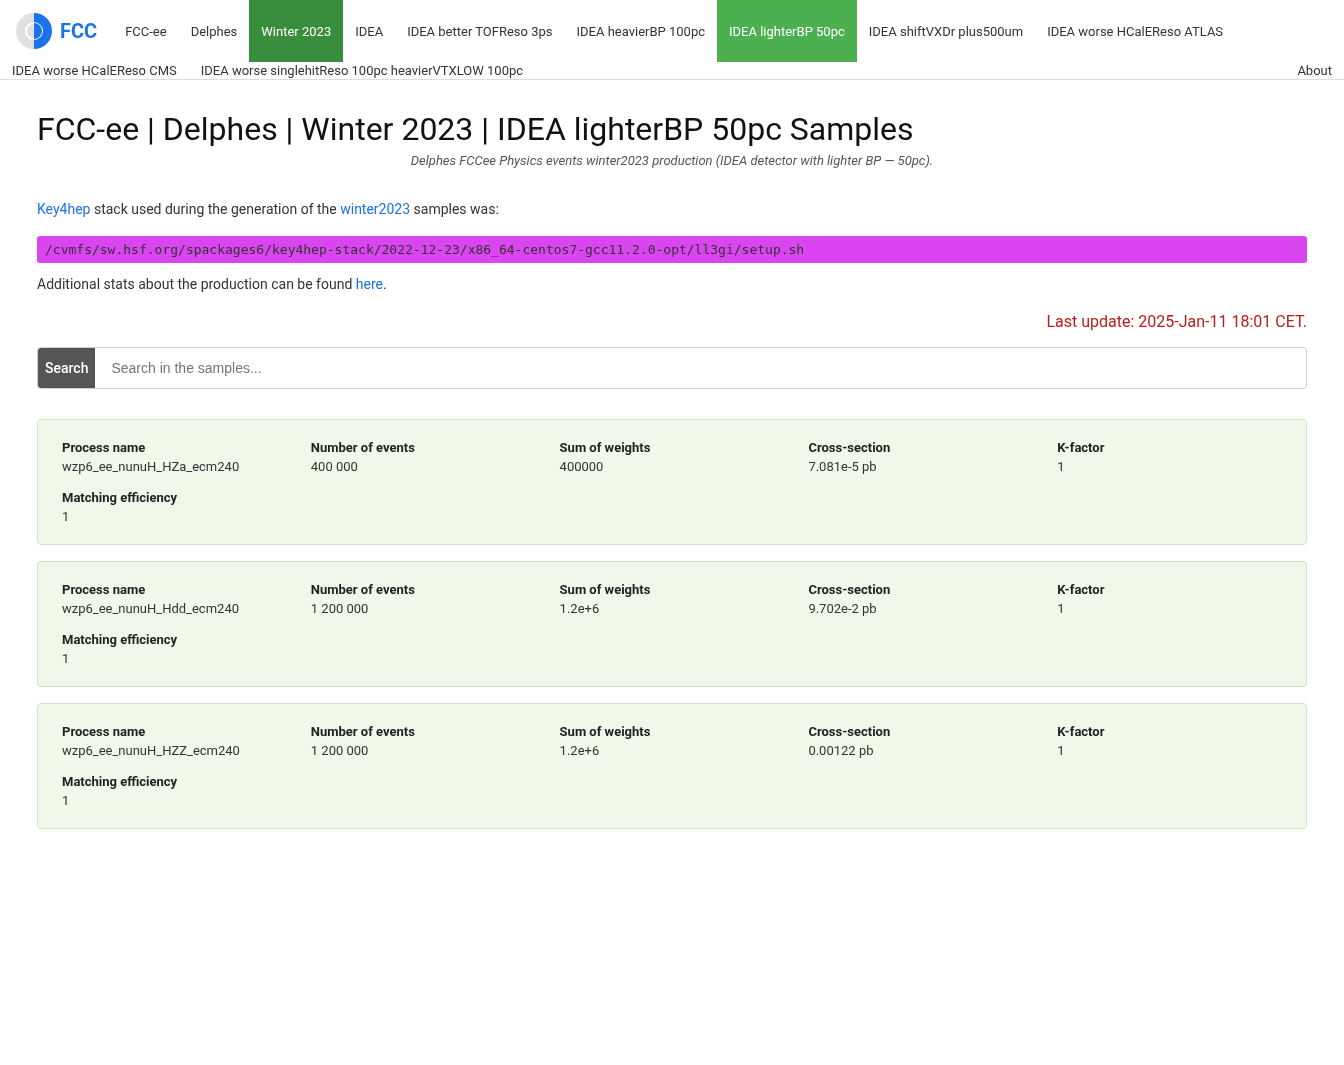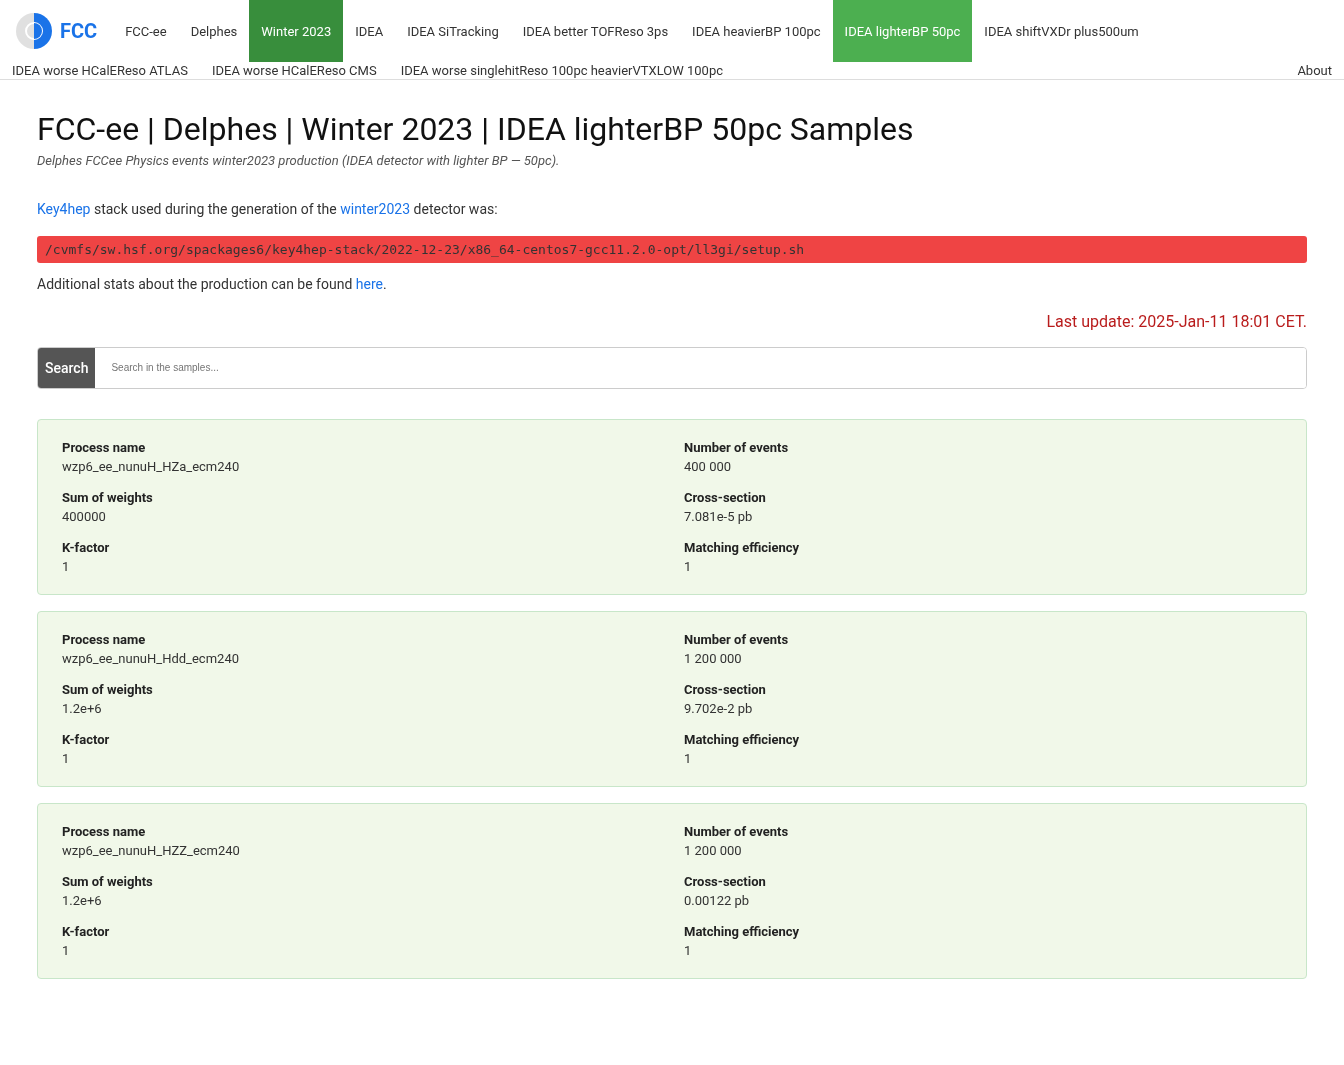--- a/index.html
+++ b/index.html
@@ -69,39 +69,40 @@
       font-weight: 400;
       margin-bottom: 5px;
       color: #111;
     }
 
     .subtitle {
       font-size: 13px;
       color: #555;
       font-style: italic;
       margin-bottom: 30px;
+      text-align: center;
     }
 
     .description {
       margin-bottom: 16px;
       line-height: 1.6;
       font-size: 14px;
     }
 
     .description a, .link {
       color: #1a73e8;
       text-decoration: none;
     }
 
     .code-block {
       font-family: monospace;
       font-size: 13px;
       color: #333;
       margin: 10px 0;
-      background: #ef4444;
+      background: #d946ef;
       padding: 6px 8px;
       border-radius: 3px;
     }
 
     .last-update {
       text-align: right;
       font-size: 16px;
       color: #b91c1c;
       margin-bottom: 16px;
     }
@@ -120,37 +121,37 @@
       color: #fff;
       padding: 12px 7px;
       font-size: 14px;
       font-weight: 500;
       cursor: pointer;
     }
     .search-input {
       flex: 1;
       border: none;
       padding: 12px 16px;
-      font-size: 10px;
+      font-size: 14px;
       outline: none;
       color: #888;
     }
 
     
     .sample-card {
       border: 1px solid #c8e6c9;
       border-radius: 4px;
       background: #f1f8e9;
       padding: 20px 24px;
       margin-bottom: 16px;
     }
 
     .card-grid {
       display: grid;
-      grid-template-columns: 1fr 1fr;
+      grid-template-columns: 1fr 1fr 1fr 1fr 1fr;
       gap: 16px 24px;
     }
 
     .card-field-label {
       font-weight: 700;
       font-size: 13px;
       color: #222;
       margin-bottom: 4px;
     }
 
@@ -179,23 +180,20 @@
   <a class="nav-item">
     <span>Delphes</span>
   </a>
   <a class="nav-item active-dark">
     <span>Winter 2023</span>
   </a>
   <a class="nav-item">
     <span>IDEA</span>
   </a>
   <a class="nav-item">
-    <span>IDEA SiTracking</span>
-  </a>
-  <a class="nav-item">
     <span>IDEA better TOFReso 3ps</span>
   </a>
   <a class="nav-item">
     <span>IDEA heavierBP 100pc</span>
   </a>
   <a class="nav-item active">
     <span>IDEA lighterBP 50pc</span>
   </a>
   <a class="nav-item">
     <span>IDEA shiftVXDr plus500um</span>
@@ -213,21 +211,21 @@
     <span>About</span>
   </a>
 </nav>
 
 <div class="main-content">
 
   <h1>FCC-ee | Delphes | Winter 2023 | IDEA lighterBP 50pc Samples</h1>
   <p class="subtitle">Delphes FCCee Physics events winter2023 production (IDEA detector with lighter BP — 50pc).</p>
 
   <div class="description">
-    <a class="link">Key4hep</a><span> stack used during the generation of the </span><a class="link">winter2023</a><span> detector was:</span>
+    <a class="link">Key4hep</a><span> stack used during the generation of the </span><a class="link">winter2023</a><span> samples was:</span>
   </div>
 
   <div class="code-block">/cvmfs/sw.hsf.org/spackages6/key4hep-stack/2022-12-23/x86_64-centos7-gcc11.2.0-opt/ll3gi/setup.sh</div>
 
   <p class="description">
     <span>Additional stats about the production can be found </span><a class="link">here</a>.
   </p>
 
   <p class="last-update">Last update: 2025-Jan-11 18:01 CET.</p>
 

